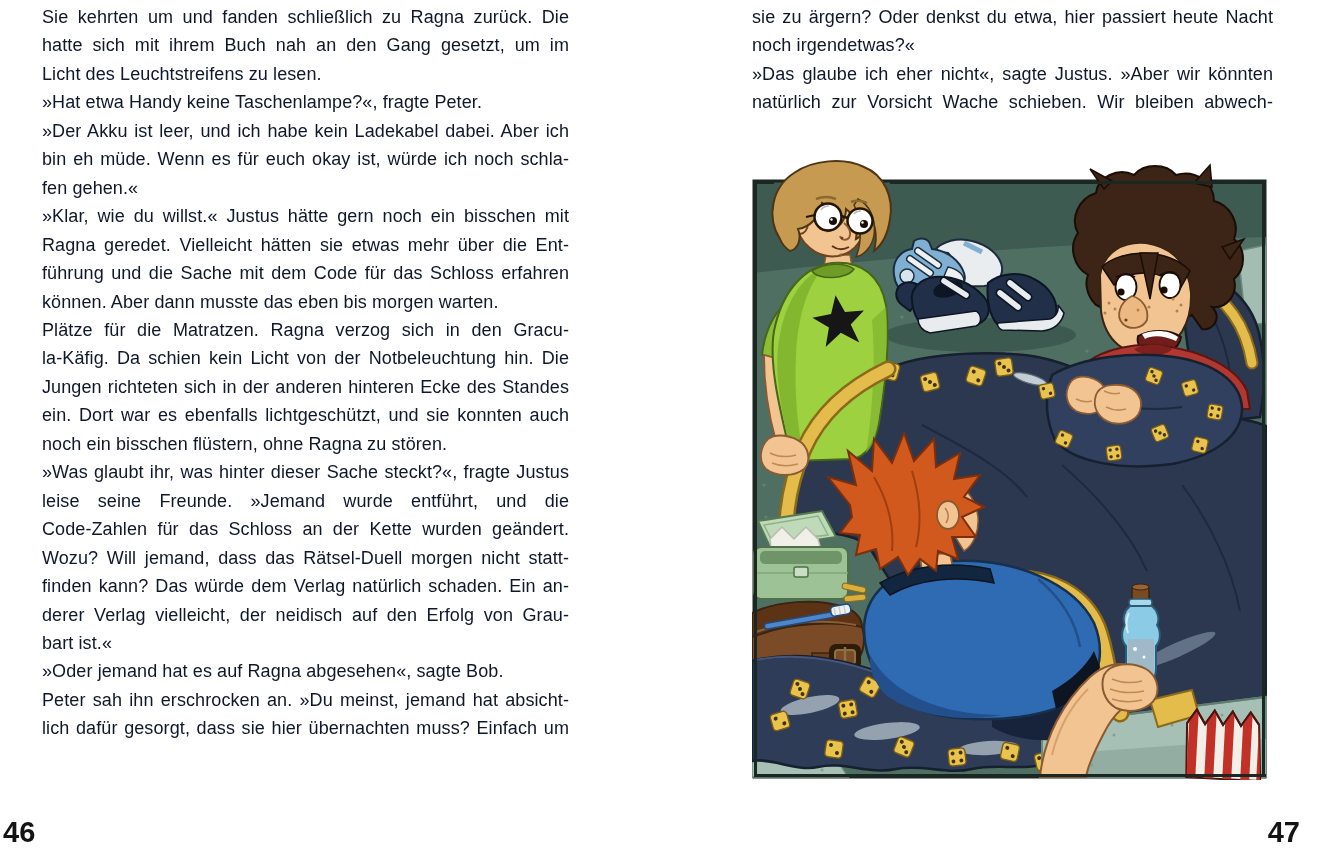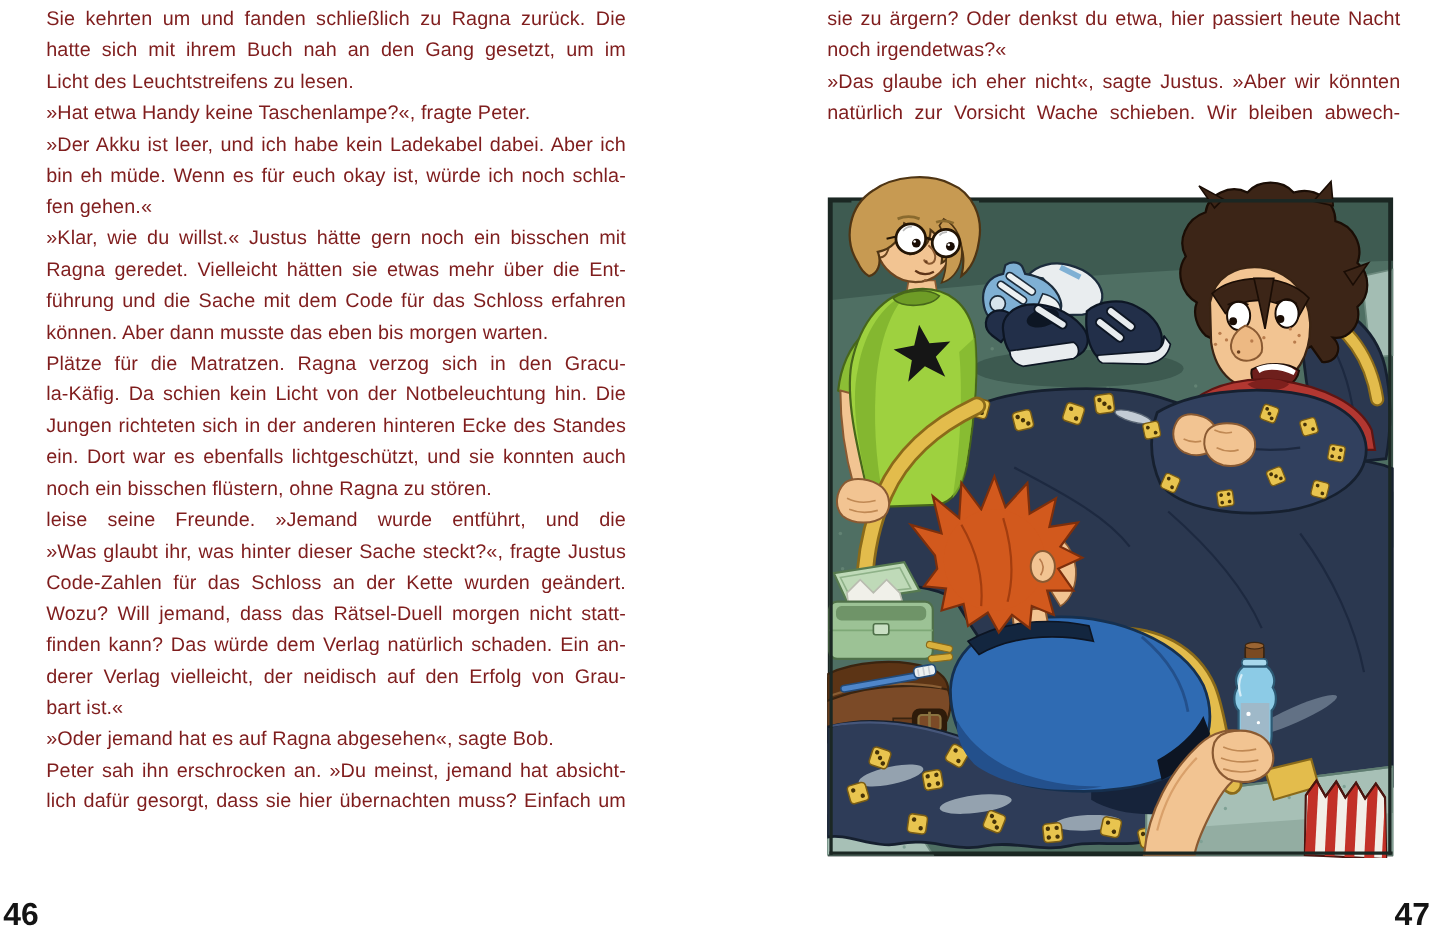--- a/index.html
+++ b/index.html
@@ -1,19 +1,19 @@
 <!DOCTYPE html>
 <html style="--c-wall: #3E5B51; --c-floor: #4F6F63; --c-blanket: #2B3850; --c-blanket-line: #16202F; --c-dice: #E8C44F; --c-dice-dot: #453208; --c-trim: #E3BC4C; --c-shirt-green: #9ED13F; --c-shirt-red: #B23731; --c-shirt-blue: #2F6BB3; --c-skin: #F2C492; --c-hair-blond: #C79A52; --c-hair-brown: #3C2517; --c-hair-orange: #D2591D; --c-shoe-blue: #7FB0D4; --c-shoe-navy: #222F49; --c-mattress: #A7C0B6; --c-bottle: #8CCBE6; --c-popcorn-red: #C23128; --c-lunchbox: #9CC295; --c-satchel: #7B4A27;"><head>
 <meta charset="utf-8">
 <style>
   html,body { margin:0; padding:0; }
   body { background:#ffffff; font-family:"Liberation Sans", sans-serif; }
   .spread { position:relative; width:1320px; height:855px; background:#fff; overflow:hidden; }
 
-  .textcol { position:absolute; top:3px; color:#7f1d1d; font-size:18px; line-height:28.45px;
+  .textcol { position:absolute; top:3px; color:#0f172a; font-size:18px; line-height:28.45px;
              letter-spacing:0.1px; }
   .col-left  { left:42px;  width:527px; }
   .col-right { left:752px; width:521px; }
   .ln { white-space:nowrap; text-align:justify; text-align-last:justify; text-justify:inter-word; }
   .ln.end { text-align-last:left; }
 
   .pagenum { position:absolute; top:816px; font-size:29px; font-weight:700; color:#141414; }
   .pn-left  { left:3px; }
   .pn-right { right:20px; text-align:right; }
 
@@ -36,22 +36,22 @@
         <div class="ln end">fen gehen.«</div>
         <div class="ln">»Klar, wie du willst.« Justus hätte gern noch ein bisschen mit</div>
         <div class="ln">Ragna geredet. Vielleicht hätten sie etwas mehr über die Ent-</div>
         <div class="ln">führung und die Sache mit dem Code für das Schloss erfahren</div>
         <div class="ln end">können. Aber dann musste das eben bis morgen warten.</div>
         <div class="ln">Plätze für die Matratzen. Ragna verzog sich in den Gracu-</div>
         <div class="ln">la-Käfig. Da schien kein Licht von der Notbeleuchtung hin. Die</div>
         <div class="ln">Jungen richteten sich in der anderen hinteren Ecke des Standes</div>
         <div class="ln">ein. Dort war es ebenfalls lichtgeschützt, und sie konnten auch</div>
         <div class="ln end">noch ein bisschen flüstern, ohne Ragna zu stören.</div>
+        <div class="ln">»Was glaubt ihr, was hinter dieser Sache steckt?«, fragte Justus</div>
         <div class="ln">leise seine Freunde. »Jemand wurde entführt, und die</div>
-        <div class="ln">»Was glaubt ihr, was hinter dieser Sache steckt?«, fragte Justus</div>
         <div class="ln">Code-Zahlen für das Schloss an der Kette wurden geändert.</div>
         <div class="ln">Wozu? Will jemand, dass das Rätsel-Duell morgen nicht statt-</div>
         <div class="ln">finden kann? Das würde dem Verlag natürlich schaden. Ein an-</div>
         <div class="ln">derer Verlag vielleicht, der neidisch auf den Erfolg von Grau-</div>
         <div class="ln end">bart ist.«</div>
         <div class="ln end">»Oder jemand hat es auf Ragna abgesehen«, sagte Bob.</div>
         <div class="ln">Peter sah ihn erschrocken an. »Du meinst, jemand hat absicht-</div>
         <div class="ln">lich dafür gesorgt, dass sie hier übernachten muss? Einfach um</div>
       </div>
     <div class="pagenum pn-left">46</div>

